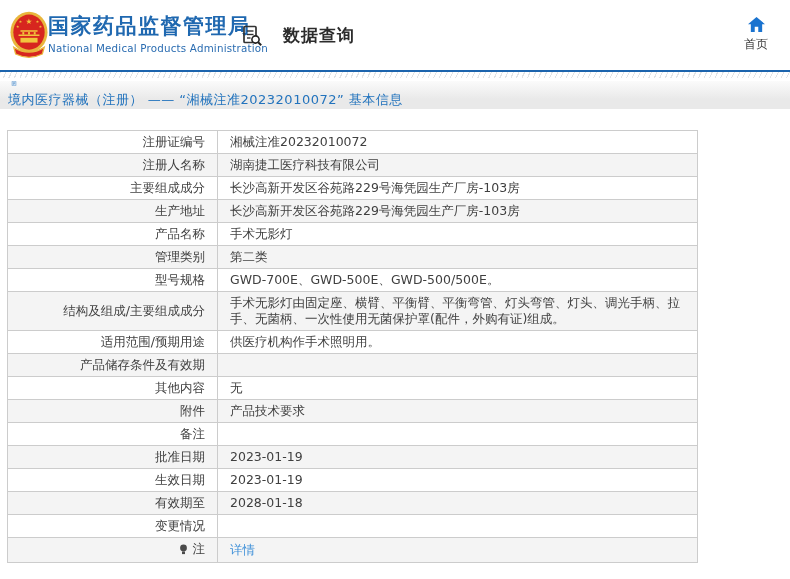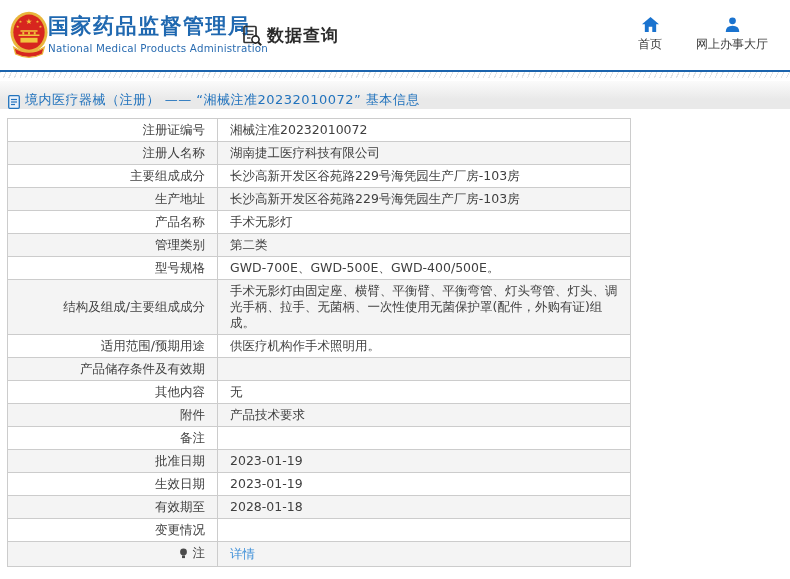--- a/index.html
+++ b/index.html
@@ -6,36 +6,36 @@
   html,body { width:790px; height:579px; background:#fff; overflow:hidden;
     font-family:"DejaVu Sans","Liberation Sans",sans-serif; }
   .page { position:relative; width:790px; height:579px; background:#fff; }
 
   
   .site-header { position:relative; height:70px; background:#fff; }
   .emblem { position:absolute; left:10px; top:11px; width:38px; height:47px; }
   .org-names { position:absolute; left:48px; top:13px; }
   .org-cn { font-size:21px; font-weight:bold; color:#1f68b0; letter-spacing:1.5px; line-height:26px; }
   .org-en { font-size:10.3px; color:#2a6cb1; margin-top:3px; letter-spacing:0.2px;text-align:center; }
-  .section-title { position:absolute; left:241px; top:24px; display:flex; align-items:center; gap:3px; }
+  .section-title { position:absolute; left:241px; top:24px; display:flex; align-items:center; gap:19px; }
   .section-title span { font-size:17px; font-weight:600; color:#2c2c2c; letter-spacing:1px; }
   .hdr-nav { position:absolute; right:22px; top:17px; display:flex; gap:34px; }
   .nav-item { display:flex; flex-direction:column; align-items:center; gap:4px; cursor:pointer; text-decoration:none; }
   .nav-item span { font-size:12px; color:#3c3c3c; white-space:nowrap; }
 
   
   .blue-rule { height:2px; background:#1c64ad; }
   .hatch-strip { height:6px;
     background:repeating-linear-gradient(115deg, rgba(120,130,140,0.22) 0 1px, transparent 1px 5px); }
-  .breadcrumb-bar { margin-top:3px; height:28px; display:flex; align-items:flex-end;
-    padding:0 8px; gap:5px; background:linear-gradient(#fbfbfb,#e9e9e9 65%); }
+  .breadcrumb-bar { margin-top:3px; height:28px; display:flex; align-items:flex-start;
+    padding:0 8px; gap:5px; background:linear-gradient(#fbfbfb,#e9e9e9 65%);flex-direction:column; }
   .breadcrumb-bar span { font-size:13px; color:#2273bd; letter-spacing:0.5px; }
 
   
-  table.reg-table { width:624px; margin:9px 7px 0 7px; border-collapse:collapse; table-layout:fixed; }
+  table.reg-table { width:691px; margin:21px 7px 0 7px; border-collapse:collapse; table-layout:fixed; }
   table.reg-table td { border:1px solid #ccc; font-size:12.5px; color:#3f3f3f;
     padding:3px 12px; line-height:16px; vertical-align:middle; }
   td.label-cell { width:210px; text-align:right; }
   td.value-cell { text-align:left; word-break:break-all; }
   table.reg-table tr { background:#fff; height:23px; }
   table.reg-table tr:nth-child(even) { background:#f4f4f4; }
   td.value-cell a { color:#3d8fd8; text-decoration:none;text-align:center; }
   .bulb { display:inline-block; vertical-align:-2px; margin-right:1px; }
 </style>
 </head>
@@ -78,27 +78,20 @@
       <span>数据查询</span>
     </div>
 
     <nav class="hdr-nav">
       <a class="nav-item">
         <svg width="17" height="15" viewBox="0 0 24 21">
           <path d="M12 0 L24 10 H20 V21 H14.5 V13.5 H9.5 V21 H4 V10 H0 Z" fill="#1a73cf"></path>
         </svg>
         <span>首页</span>
       </a>
-      <a class="nav-item">
-        <svg width="15" height="15" viewBox="0 0 20 20">
-          <circle cx="10" cy="5" r="4.5" fill="#1a73cf"></circle>
-          <path d="M1 20 Q1 11.5 10 11.5 Q19 11.5 19 20 Z" fill="#1a73cf"></path>
-        </svg>
-        <span>网上办事大厅</span>
-      </a>
     </nav>
   </header>
 
   <div class="blue-rule"></div>
   <div class="hatch-strip"></div>
 
   <div class="breadcrumb-bar">
     <svg width="12" height="14" viewBox="0 0 12 14">
       <rect x="0.7" y="0.7" width="10.6" height="12.6" rx="1" fill="#eaf1fa" stroke="#2273bd" stroke-width="1.3"></rect>
       <line x1="3" y1="4.5" x2="9" y2="4.5" stroke="#2273bd" stroke-width="1.2"></line>
@@ -156,21 +149,21 @@
         <span class="lbl-text">管理类别</span>
       </td>
       <td class="value-cell">第二类</td>
     </tr>
 
     <tr>
       <td class="label-cell">
         
         <span class="lbl-text">型号规格</span>
       </td>
-      <td class="value-cell">GWD-700E、GWD-500E、GWD-400/500E。</td>
+      <td class="value-cell">GWD-700E、GWD-500E、GWD-500/500E。</td>
     </tr>
 
     <tr>
       <td class="label-cell">
         
         <span class="lbl-text">结构及组成/主要组成成分</span>
       </td>
       <td class="value-cell">手术无影灯由固定座、横臂、平衡臂、平衡弯管、灯头弯管、灯头、调光手柄、拉手、无菌柄、一次性使用无菌保护罩(配件，外购有证)组成。</td>
     </tr>
 

